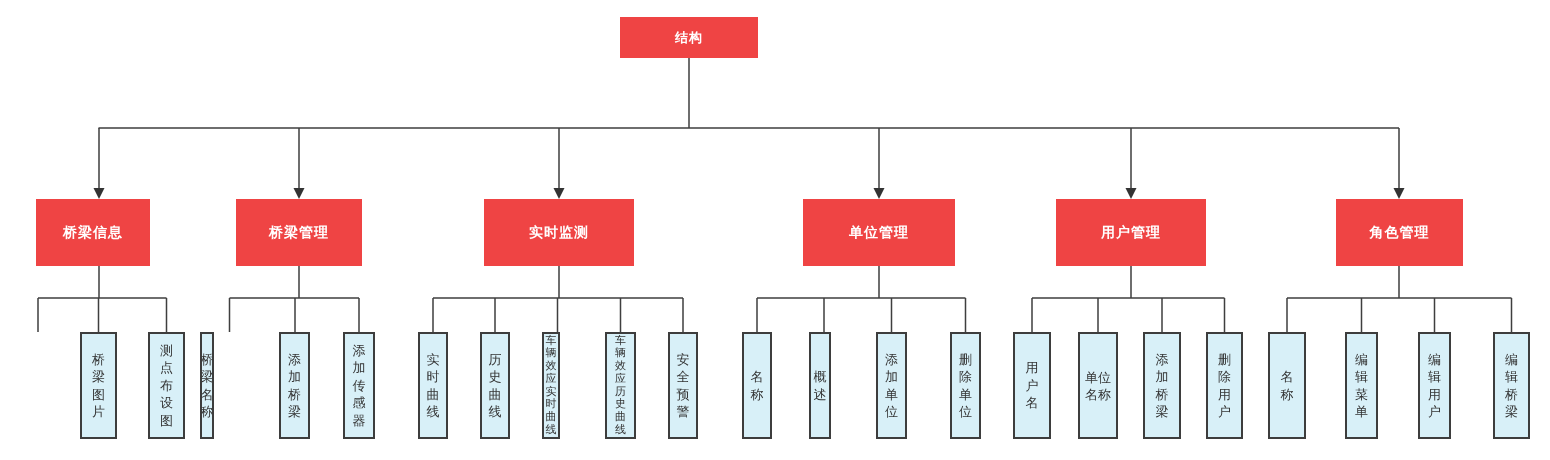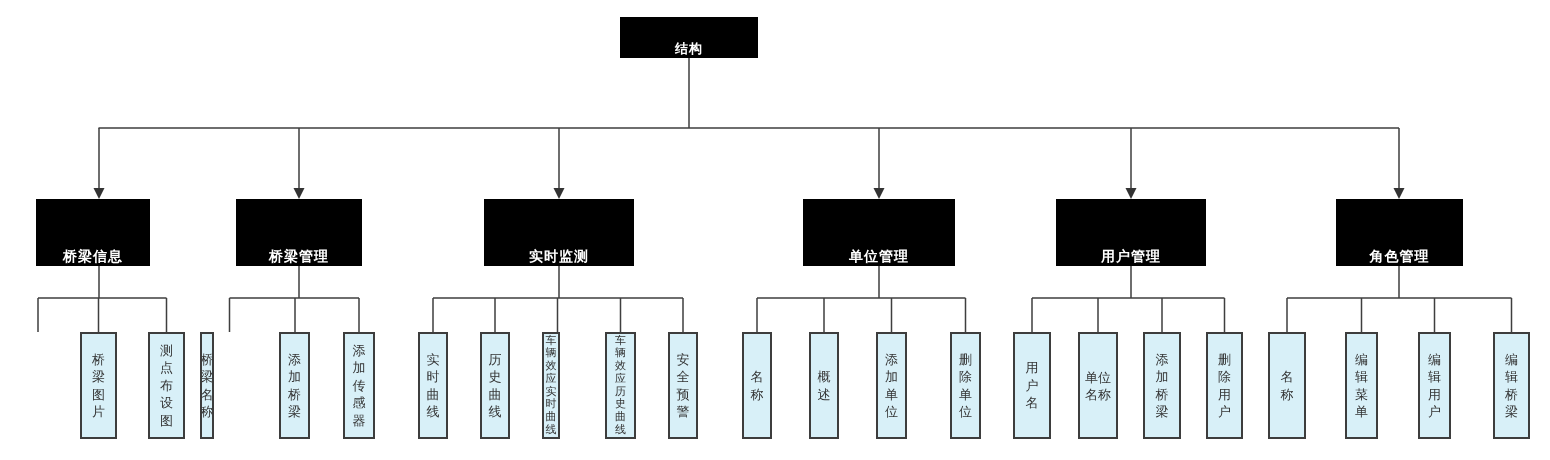--- a/index.html
+++ b/index.html
@@ -16,24 +16,24 @@
     overflow: hidden;
   }
   .wires {
     position: absolute;
     left: 0;
     top: 0;
     pointer-events: none;
   }
   .node {
     position: absolute;
-    background: #000000;
+    background: #ef4444;
     color: #ffffff;
     display: flex;
-    align-items: flex-end;
+    align-items: center;
     justify-content: center;
     font-weight: bold;
     letter-spacing: 1px;
     box-sizing: border-box;
   }
   .node.root {
     top: 17px;
     height: 41px;
     font-size: 13px;
   }
@@ -159,21 +159,21 @@
   <div class="leaf" style="left:605px;width:31px">
     <span class="txt dense">车辆效应历史曲线</span>
   </div>
   <div class="leaf" style="left:668px;width:30px">
     <span class="txt">安全预警</span>
   </div>
 
   <div class="leaf" style="left:742px;width:30px">
     <span class="txt">名称</span>
   </div>
-  <div class="leaf" style="left:809px;width:30px">
+  <div class="leaf" style="left:809px;width:22px">
     <span class="txt">概述</span>
   </div>
   <div class="leaf" style="left:876px;width:31px">
     <span class="txt">添加单位</span>
   </div>
   <div class="leaf" style="left:950px;width:31px">
     <span class="txt">删除单位</span>
   </div>
 
   <div class="leaf" style="left:1013px;width:38px">

